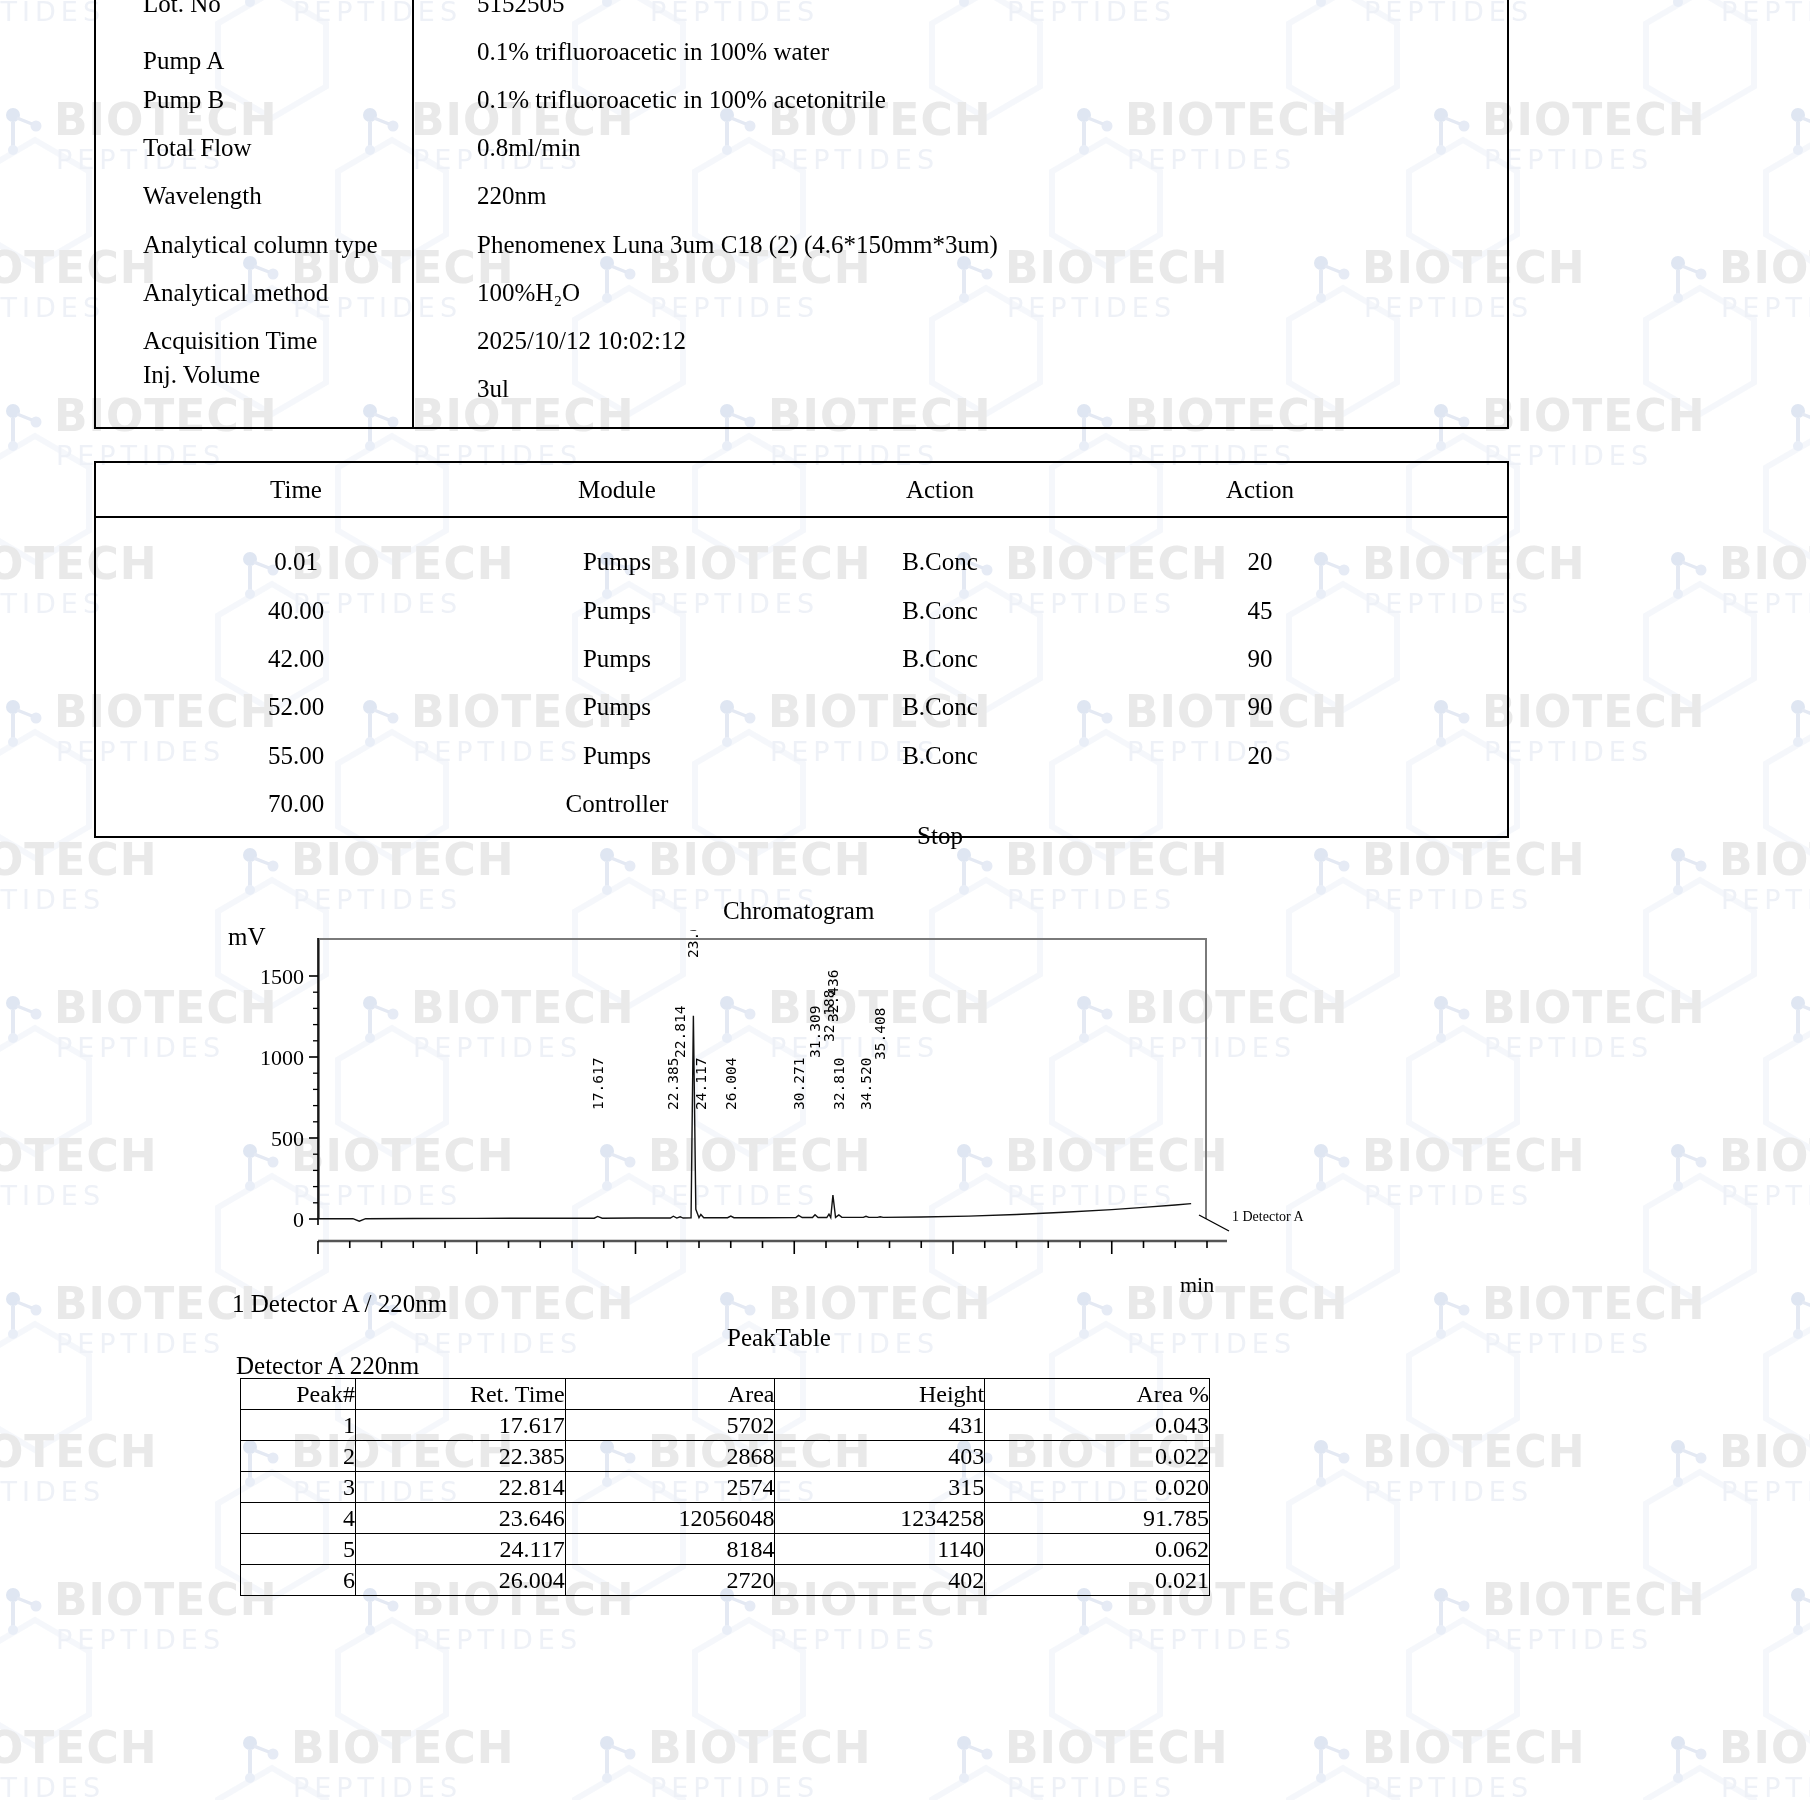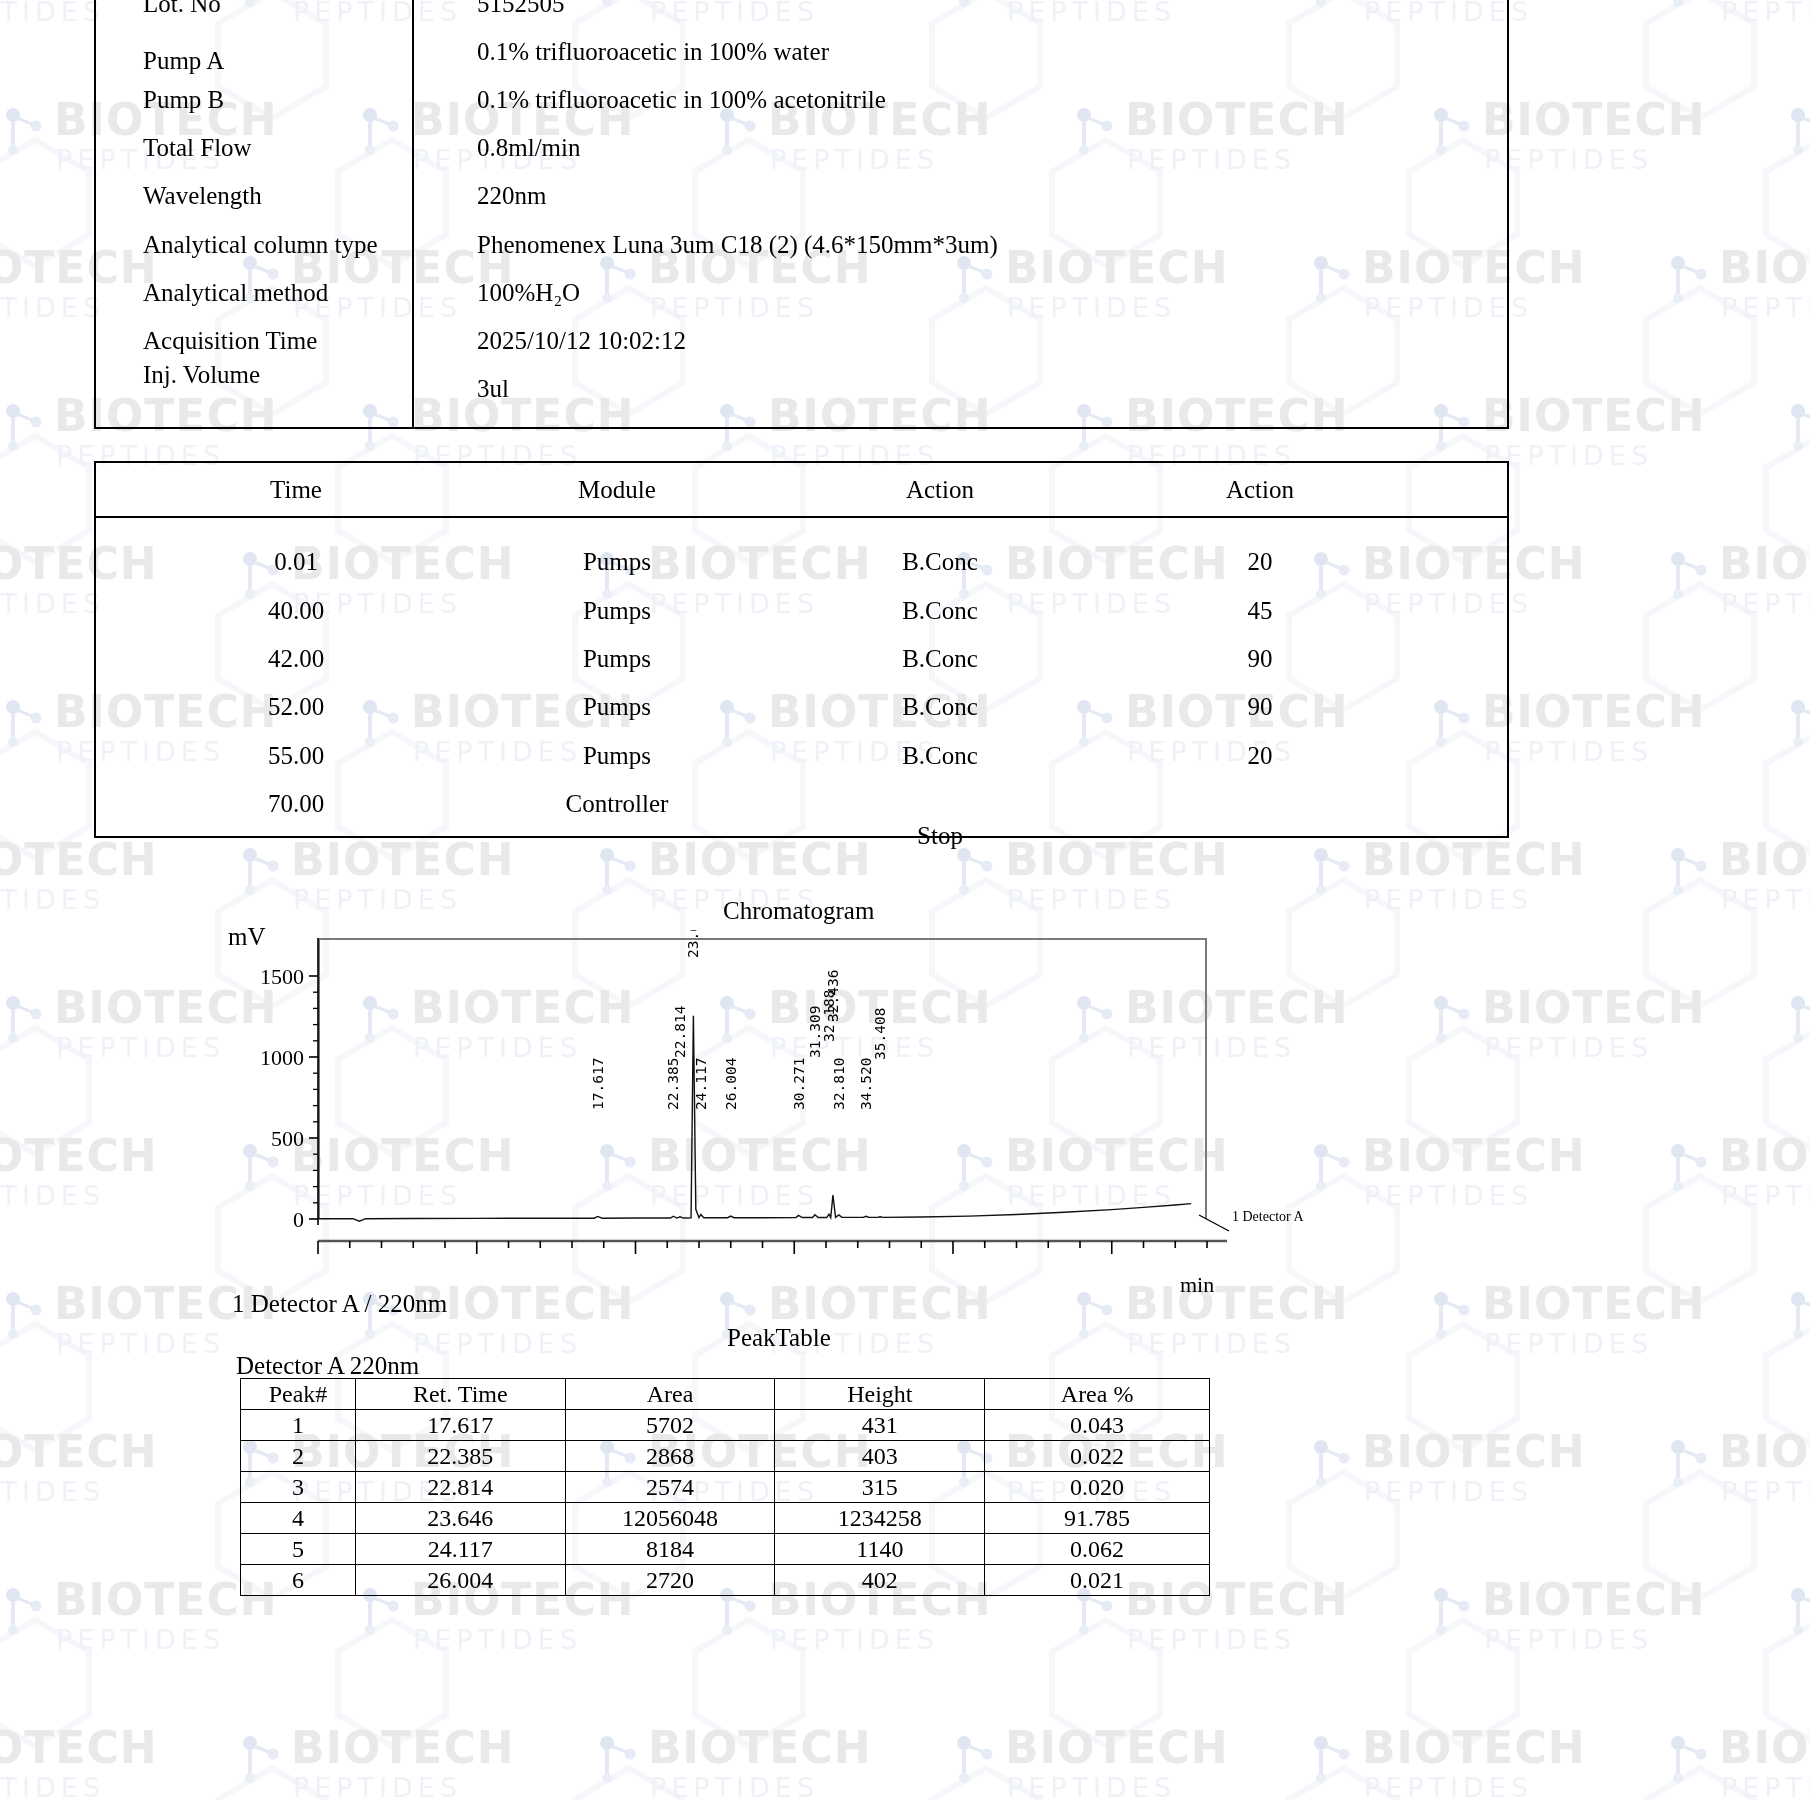--- a/index.html
+++ b/index.html
@@ -94,21 +94,21 @@
   
   #pt-title{position:absolute;left:727px;top:1324px;font-size:25px;white-space:nowrap;}
   #pt-sub{position:absolute;left:236px;top:1352px;font-size:25px;white-space:nowrap;}
   #peak-table{
     position:absolute;left:240px;top:1378px;width:970px;
     border-collapse:collapse;
     font-size:24px;
   }
   #peak-table th,#peak-table td{
     border:1.5px solid #000;
-    text-align:center;
+    text-align:right;
     height:30px;
     font-weight:normal;
     padding:0;
   }
   #peak-table th{font-size:24px;}
   #peak-table col.c-num{width:115px;}
   #peak-table col.c-rt{width:210px;}
   #peak-table col.c-area{width:210px;}
   #peak-table col.c-h{width:210px;}
   #peak-table col.c-ap{width:225px;}

